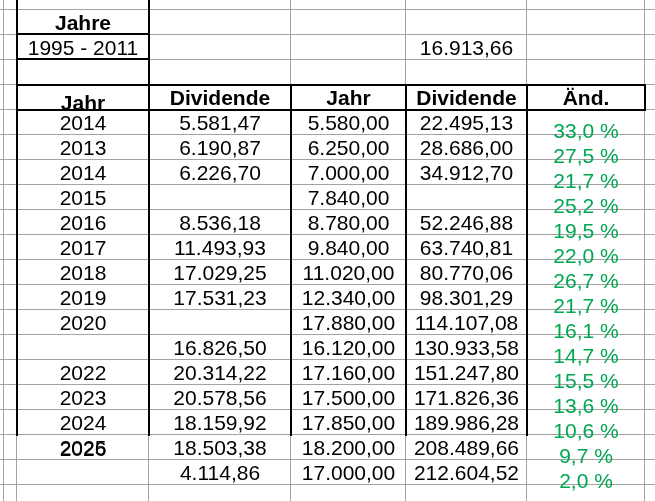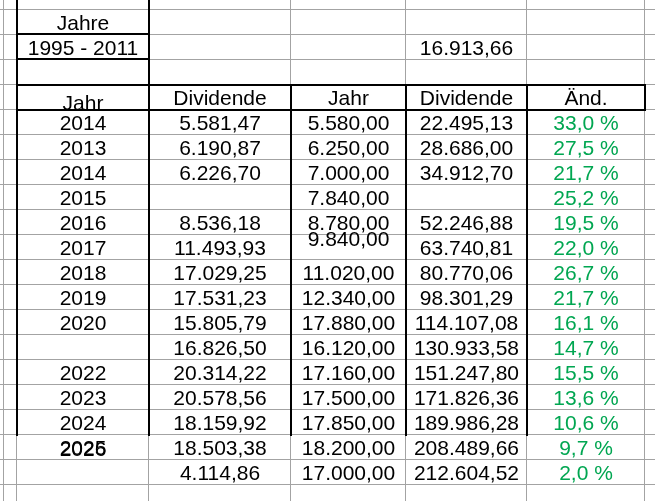--- a/index.html
+++ b/index.html
@@ -10,22 +10,22 @@
   .vl,.hl{position:absolute;background:var(--grid,#a3a3a3);z-index:1;}
   .vl{width:1px;top:0;height:501px;}
   .hl{height:1px;left:0;width:655px;}
   .bv,.bh{position:absolute;background:#000;z-index:2;}
   .bv{width:2px;}
   .bh{height:2px;}
   .cell{
     position:absolute;height:25px;line-height:25px;text-align:center;
     font-size:21px;white-space:nowrap;z-index:3;
   }
-  .bold{font-weight:normal;}
-  .pct{color:var(--green,#00a651);}
+  .bold{font-weight:bold;}
+  .pct{color:var(--green,#00a651);margin-top:8px;}
   .cB{left:17px;width:132px;}
   .cC{left:149px;width:142px;}
   .cD{left:291px;width:115px;}
   .cE{left:406px;width:121px;}
   .cF{left:527px;width:118px;}
 </style>
 </head>
 <body>
 
 <div class="sheet">
@@ -103,38 +103,37 @@
   <span class="cell cF pct" style="top:185px">25,2 %</span>
 
   <span class="cell cB" style="top:210px">2016</span>
   <span class="cell cC" style="top:210px">8.536,18</span>
   <span class="cell cD" style="top:210px">8.780,00</span>
   <span class="cell cE" style="top:210px">52.246,88</span>
   <span class="cell cF pct" style="top:210px">19,5 %</span>
 
   <span class="cell cB" style="top:235px">2017</span>
   <span class="cell cC" style="top:235px">11.493,93</span>
-  <span class="cell cD" style="top:226px">9.840,00</span>
+  <span class="cell cD" style="top:235px">9.840,00</span>
   <span class="cell cE" style="top:235px">63.740,81</span>
   <span class="cell cF pct" style="top:235px">22,0 %</span>
 
   <span class="cell cB" style="top:260px">2018</span>
   <span class="cell cC" style="top:260px">17.029,25</span>
   <span class="cell cD" style="top:260px">11.020,00</span>
   <span class="cell cE" style="top:260px">80.770,06</span>
   <span class="cell cF pct" style="top:260px">26,7 %</span>
 
   <span class="cell cB" style="top:285px">2019</span>
   <span class="cell cC" style="top:285px">17.531,23</span>
   <span class="cell cD" style="top:285px">12.340,00</span>
   <span class="cell cE" style="top:285px">98.301,29</span>
   <span class="cell cF pct" style="top:285px">21,7 %</span>
 
   <span class="cell cB" style="top:310px">2020</span>
-  <span class="cell cC" style="top:310px">15.805,79</span>
   <span class="cell cD" style="top:310px">17.880,00</span>
   <span class="cell cE" style="top:310px">114.107,08</span>
   <span class="cell cF pct" style="top:310px">16,1 %</span>
 
   <span class="cell cC" style="top:335px">16.826,50</span>
   <span class="cell cD" style="top:335px">16.120,00</span>
   <span class="cell cE" style="top:335px">130.933,58</span>
   <span class="cell cF pct" style="top:335px">14,7 %</span>
 
   <span class="cell cB" style="top:360px">2022</span>

